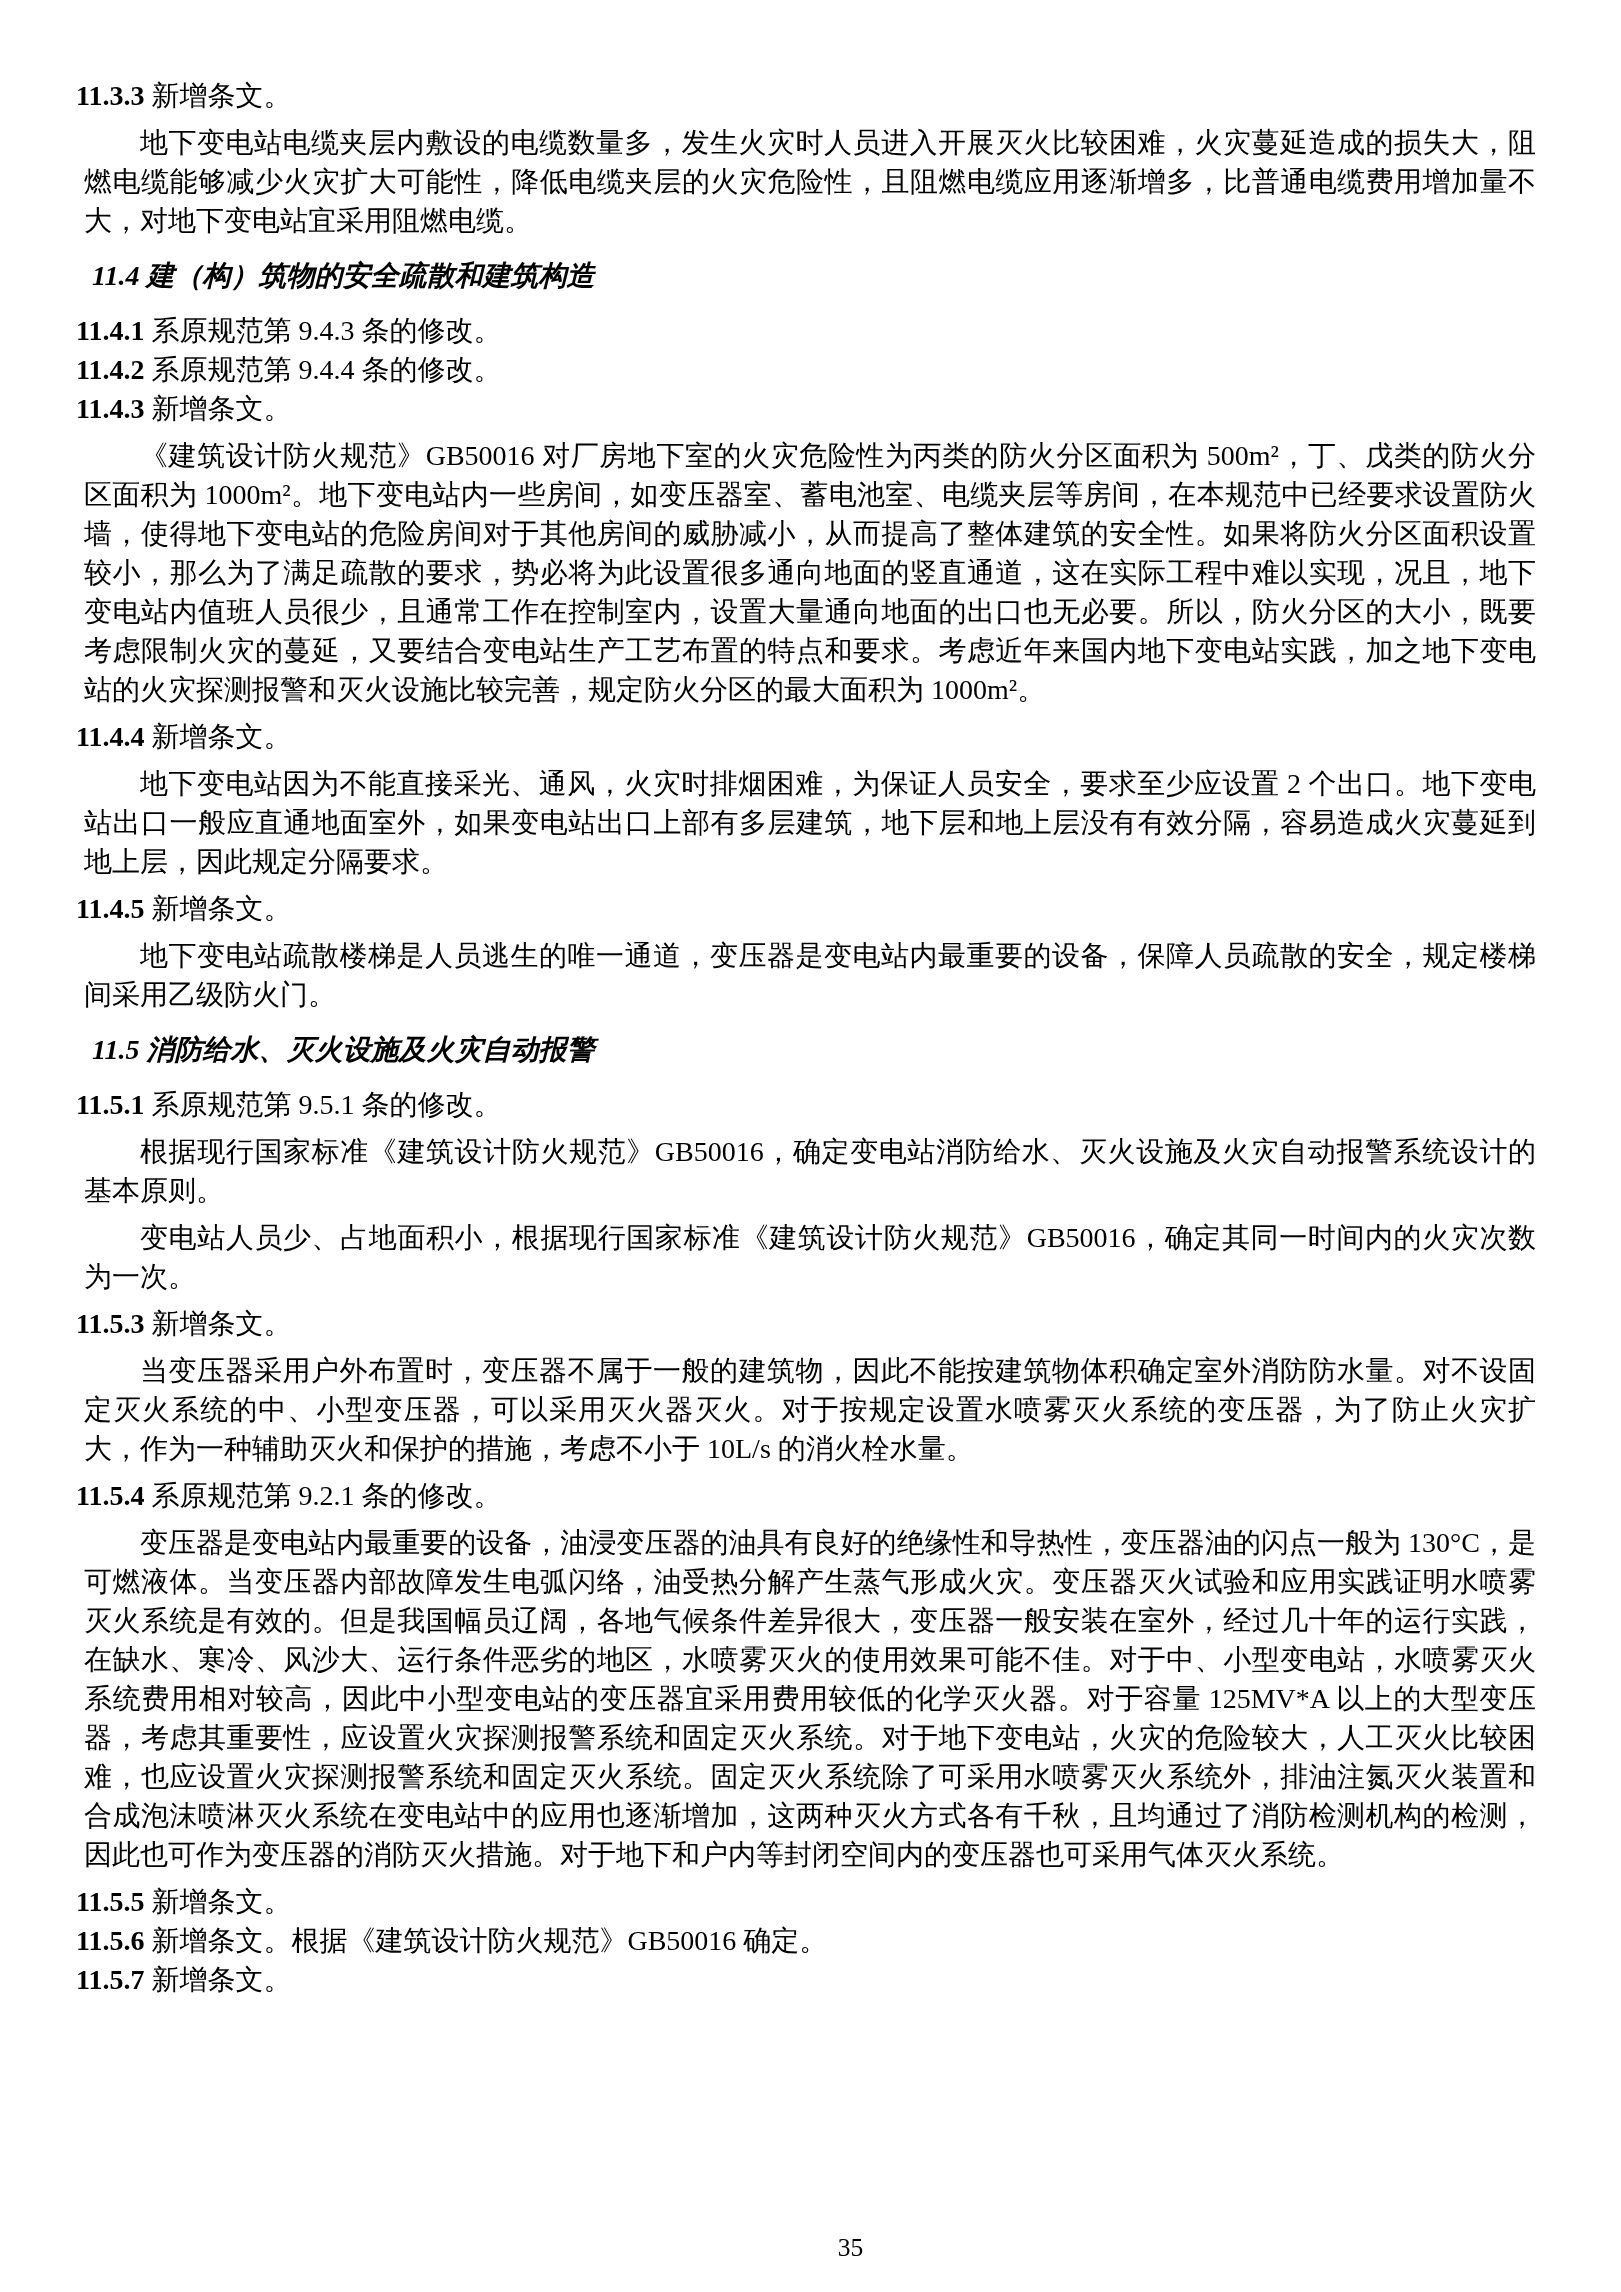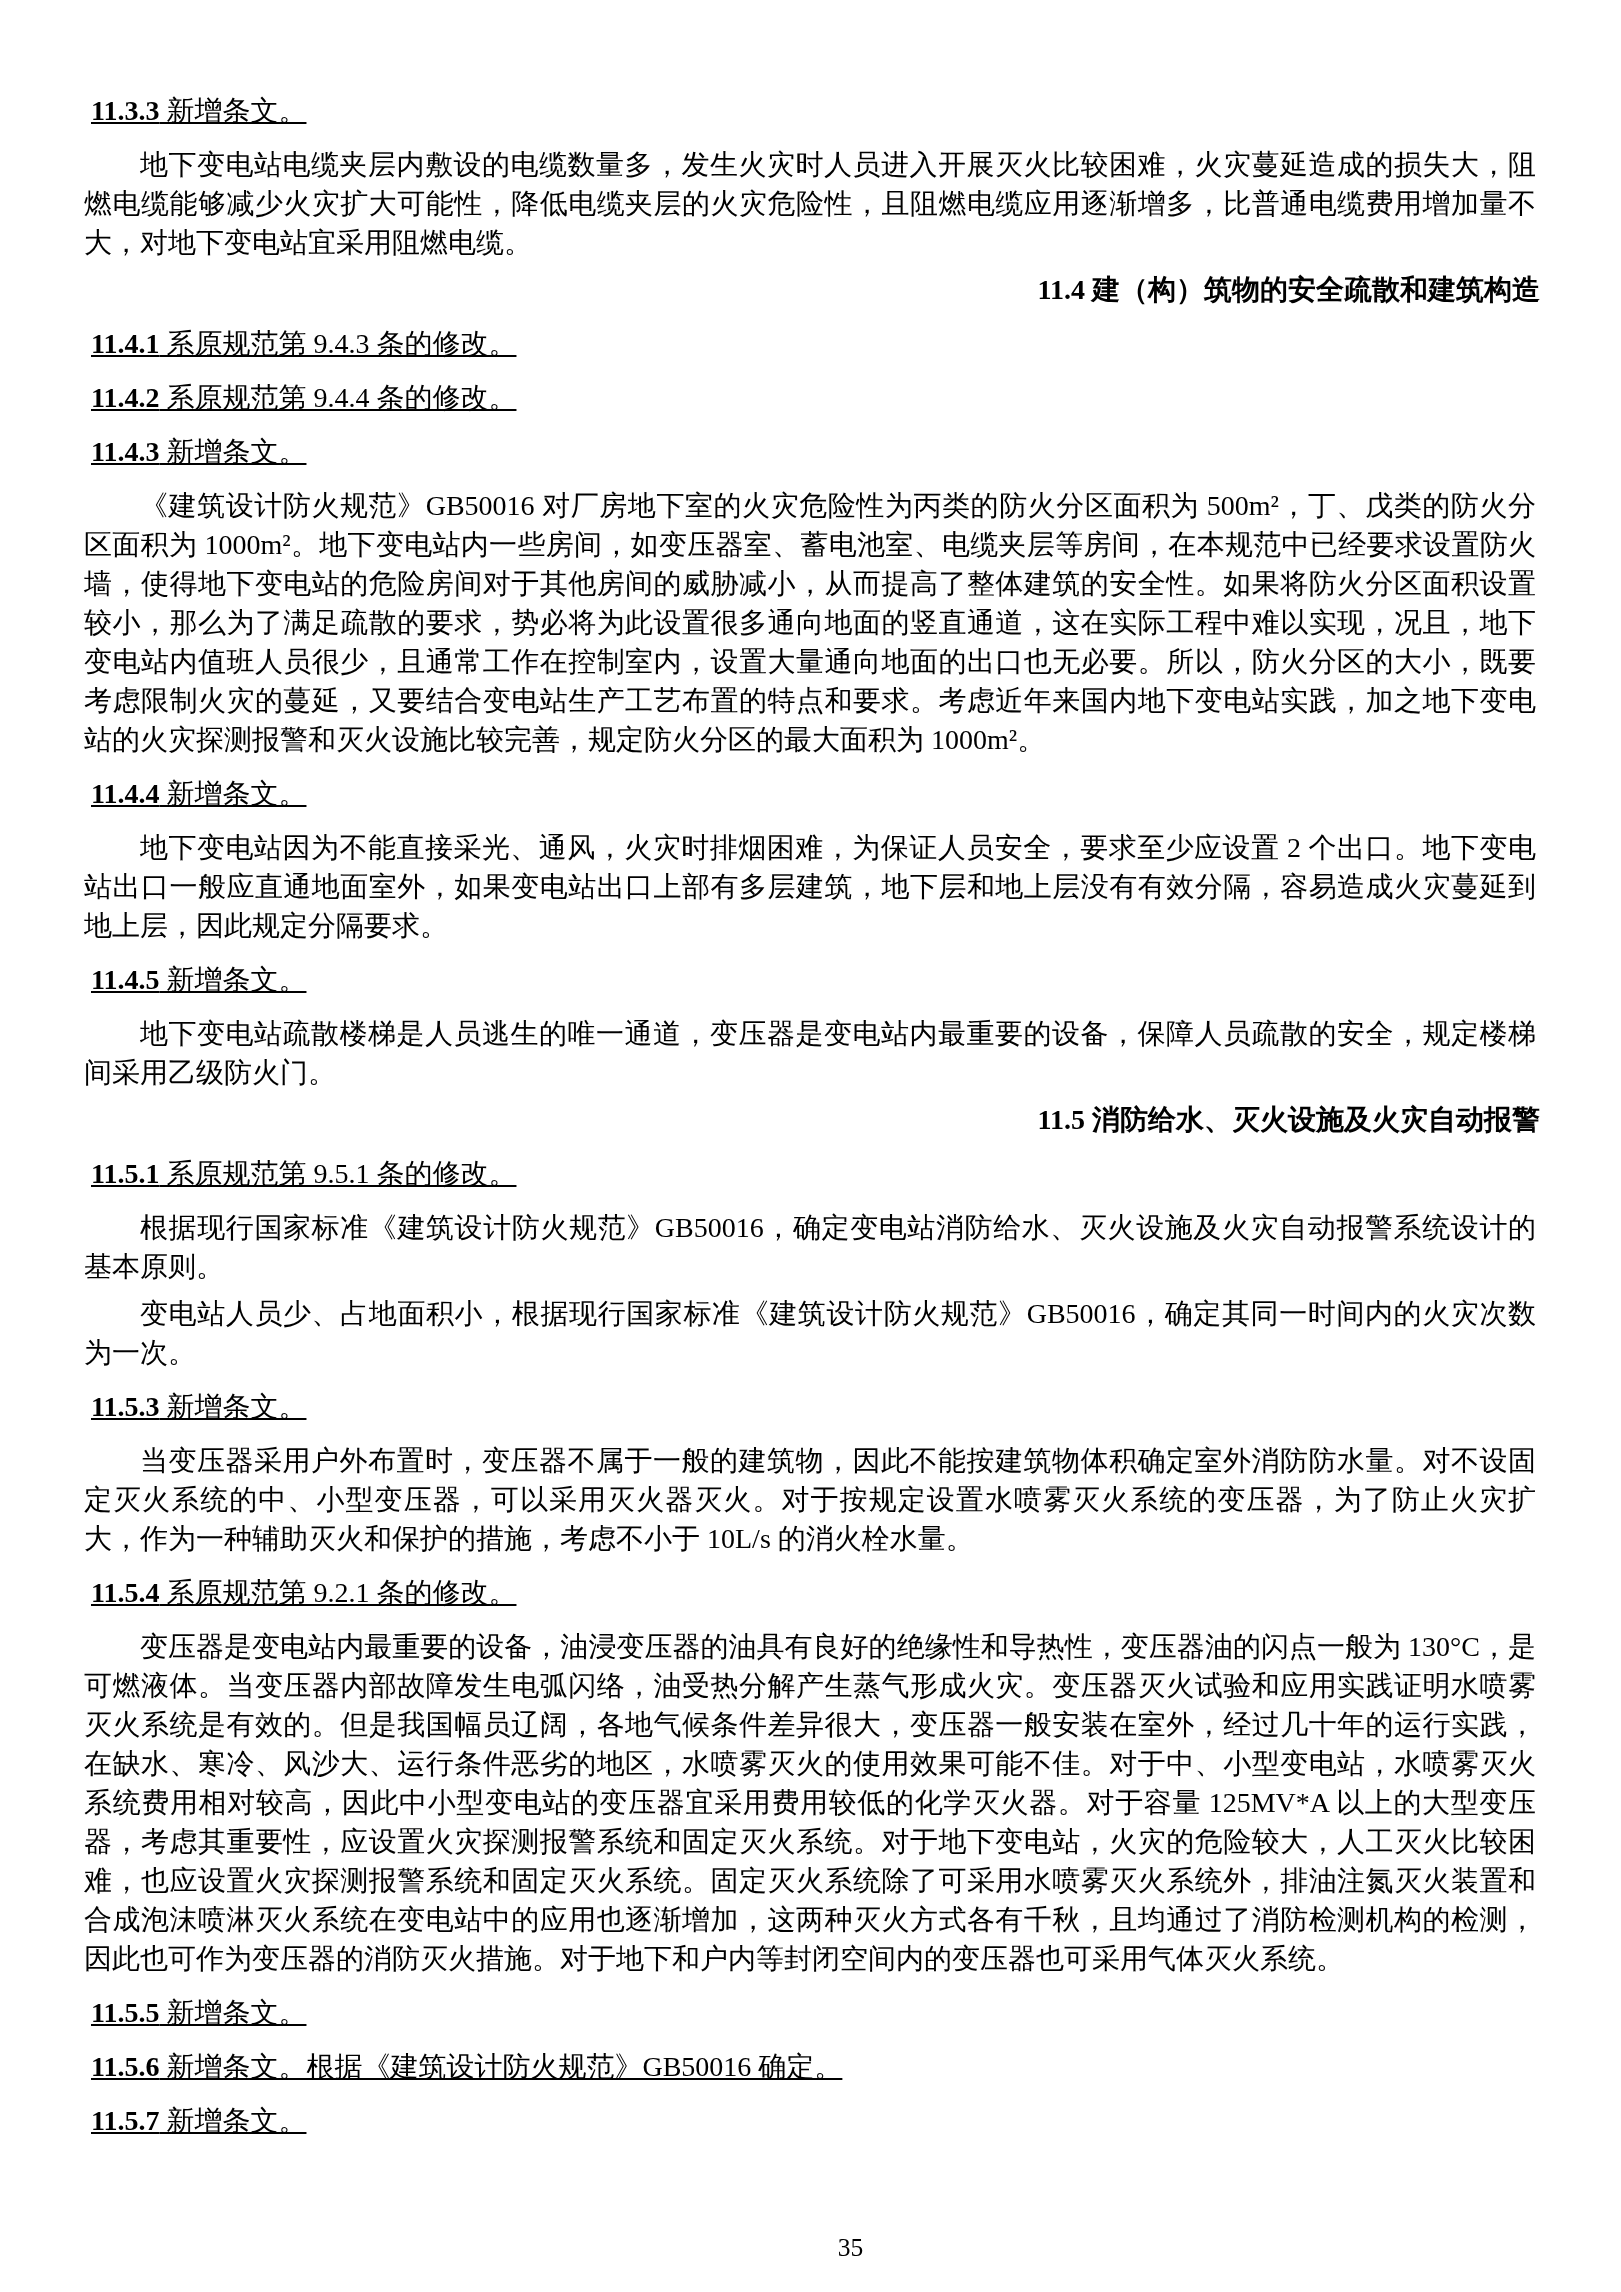--- a/index.html
+++ b/index.html
@@ -23,33 +23,33 @@
     width: 1468px;
     font-size: 28px;
     line-height: 39px;
     text-align: justify;
   }
   .para {
     margin: 8px;
     text-indent: 2em;
   }
   .clause {
-    margin: 15px;
+    margin: 0;
     text-indent: 0;
-    text-decoration: underline;
   }
   .clause-num {
     font-weight: 700;
     font-family: "Liberation Serif", "DejaVu Serif", serif;
   }
   .heading {
-    margin: 4px;
-    text-align: right;
+    margin: 16px;
+    text-align: left;
     font-weight: 700;
     text-indent: 0;
+    font-style: italic;
   }
   .footer {
     position: absolute;
     left: 0;
     bottom: 31px;
     width: 100%;
     text-align: center;
     font-size: 25.5px;
     line-height: 29px;
     padding-left: 40px;

